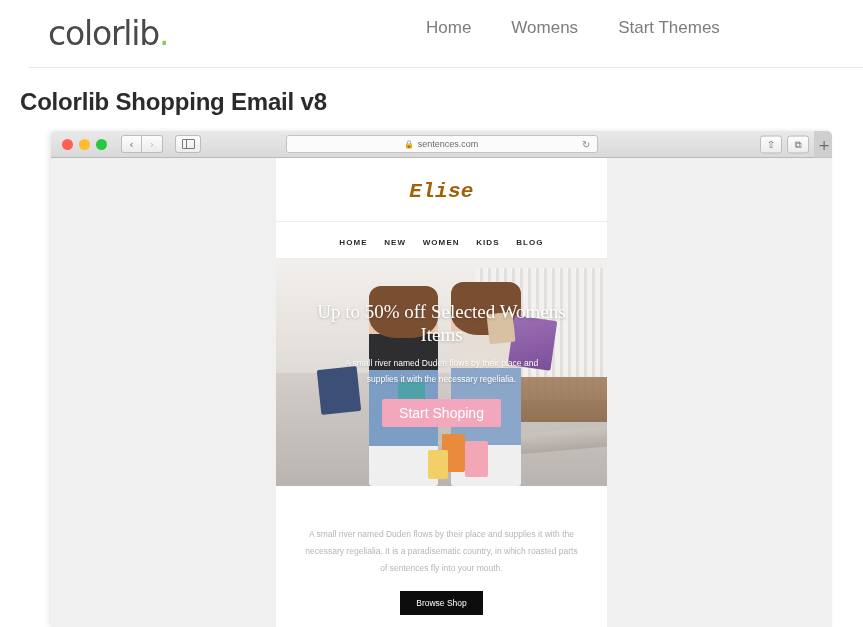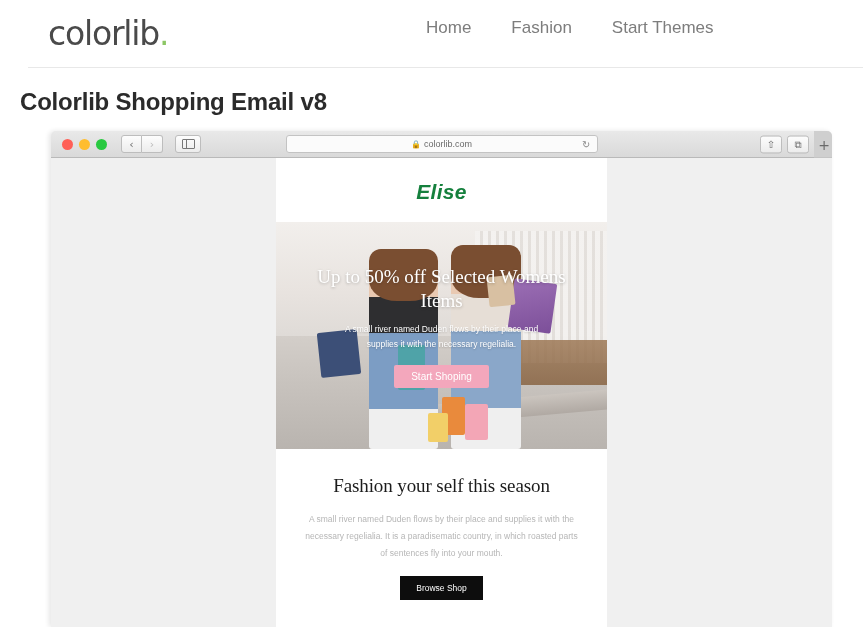--- a/index.html
+++ b/index.html
@@ -172,25 +172,25 @@
     position: absolute;
     left: 225px;
     top: 0;
     width: 331px;
     background: #ffffff;
     min-height: 469px;
   }
   .email-brand {
     text-align: center;
     padding: 22px 0 18px;
-    font-family: Liberation Sans, sans-serif;
+    font-family: Liberation Mono, monospace;
     font-style: italic;
     font-weight: 700;
     font-size: 21px;
-    color: #15803d;
+    color: #a16207;
     letter-spacing: 0.3px;
   }
   .email-nav {
     border-top: 1px solid #ececec;
     border-bottom: 1px solid #ececec;
     text-align: center;
     padding: 9px 0;
   }
   .email-nav a {
     font-size: 8px;
@@ -282,21 +282,21 @@
     line-height: 1.85;
     color: #ffffff;
     margin-top: 9px;
     text-shadow: 0 1px 2px rgba(0,0,0,.22);
     max-width: 205px;
   }
   .hero-btn {
     margin-top: 12px;
     background: #f3a7bc;
     color: #ffffff;
-    font-size: 10px;
+    font-size: 14px;
     padding: 6px 17px;
     border: none;
     border-radius: 2px;
     cursor: pointer;
     font-family: "Liberation Sans", sans-serif;
   }
 
   
   .intro { padding: 26px 26px 0; text-align: center; }
   .intro h2 {
@@ -325,21 +325,21 @@
   }
 </style>
 </head>
 <body>
 
 <header class="site-header">
   <div class="logo"><span>colorlib</span><span class="dot">.</span></div>
 
   <nav class="site-nav">
     <a href="#">Home</a>
-    <a href="#">Fashion</a>
+    <a href="#">Womens</a>
     <a href="#">Start Themes</a>
 
   </nav>
 </header>
 
 <h1 class="page-title">Colorlib Shopping Email v8</h1>
 
 <div class="browser-mock">
 
   <div class="browser-bar">
@@ -353,36 +353,43 @@
       <div class="navbtn left">‹</div>
       <div class="navbtn right">›</div>
     </div>
 
     <div class="sidebar-btn">
       <span class="sidebar-glyph"></span>
     </div>
 
     <div class="addressbar">
       <span class="lock">🔒</span>
-      <span>colorlib.com</span>
+      <span>sentences.com</span>
       <span class="reload">↻</span>
     </div>
 
     <div class="right-btns">
       <div class="tbtn">⇧</div>
       <div class="tbtn">⧉</div>
       <div class="plusbtn">+</div>
     </div>
   </div>
 
   <div class="viewport">
     <div class="email">
 
       <div class="email-brand">Elise</div>
 
+      <nav class="email-nav">
+        <a href="#">HOME</a>
+        <a href="#">NEW</a>
+        <a href="#">WOMEN</a>
+        <a href="#">KIDS</a>
+        <a href="#">BLOG</a>
+      </nav>
 
       <section class="hero">
         <div class="hero-photo">
           <div class="hero-sky"></div>
           <div class="hero-ground"></div>
           <div class="fence"></div>
           <div class="wood"></div>
           <div class="curb"></div>
           <div class="model m1">
             <span class="hair"></span>
@@ -400,20 +407,19 @@
         </div>
 
         <div class="hero-overlay">
           <div class="hero-title">Up to 50% off Selected Womens Items</div>
           <p class="hero-text">A small river named Duden flows by their place and supplies it with the necessary regelialia.</p>
           <button class="hero-btn">Start Shoping</button>
         </div>
       </section>
 
       <section class="intro">
-        <h2>Fashion your self this season</h2>
         <p>A small river named Duden flows by their place and supplies it with the necessary regelialia. It is a paradisematic country, in which roasted parts of sentences fly into your mouth.</p>
         <button class="browse">Browse Shop</button>
       </section>
 
     </div>
   </div>
 </div>
 
 </body></html>

